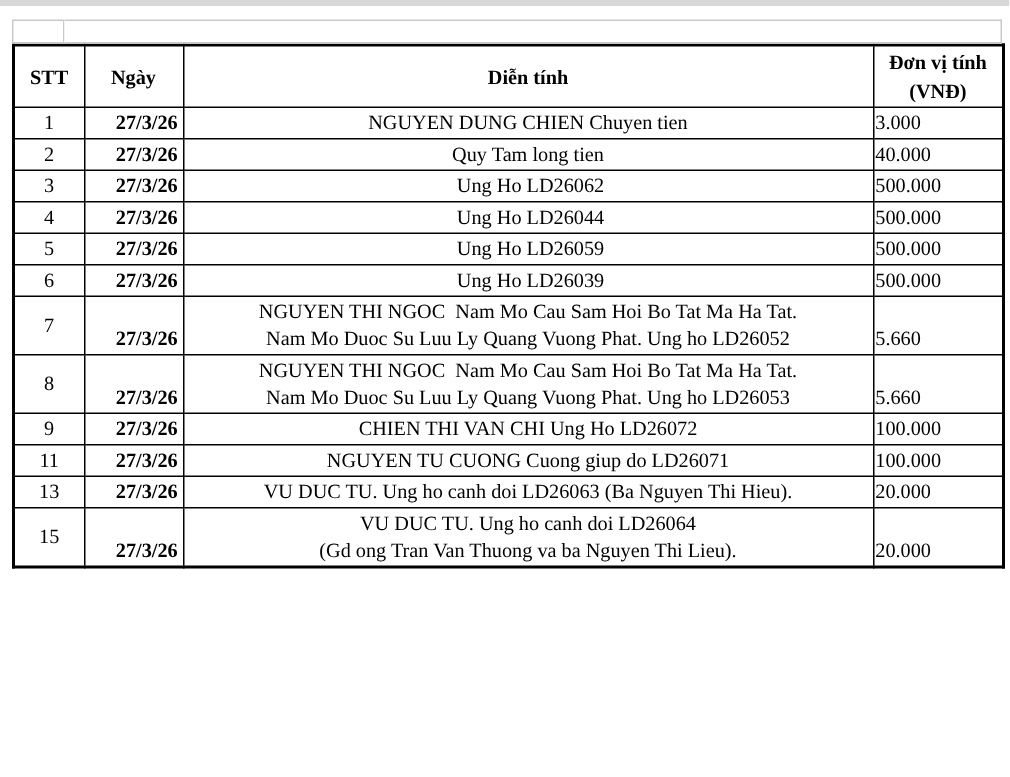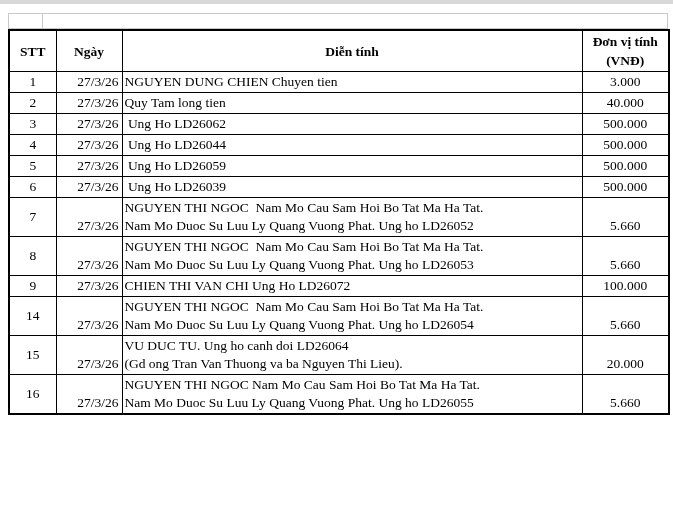--- a/index.html
+++ b/index.html
@@ -61,30 +61,30 @@
   }
   td.stt {
     text-align: center;
     vertical-align: middle;
   }
   td.date {
     text-align: right;
     vertical-align: bottom;
     padding-right: 3px;
     padding-bottom: 1px;
+    font-weight: bold;
   }
   td.desc {
-    text-align: left;
+    text-align: center;
     vertical-align: middle;
     padding-left: 2px;
     padding-right: 2px;
     white-space: pre-wrap;
   }
   td.amount {
-    text-align: center;
     vertical-align: bottom;
     padding-bottom: 1px;
   }
 </style>
 </head>
 <body>
 
 <div class="top-strip"></div>
 
 <div class="pre-row">
@@ -159,34 +159,32 @@
 Nam Mo Duoc Su Luu Ly Quang Vuong Phat. Ung ho LD26053</td>
         <td class="amount">5.660</td>
       </tr>
       <tr>
         <td class="stt">9</td>
         <td class="date">27/3/26</td>
         <td class="desc">CHIEN THI VAN CHI Ung Ho LD26072</td>
         <td class="amount">100.000</td>
       </tr>
       <tr>
-        <td class="stt">14</td>
+        <td class="stt">11</td>
         <td class="date">27/3/26</td>
-        <td class="desc">NGUYEN THI NGOC  Nam Mo Cau Sam Hoi Bo Tat Ma Ha Tat.
-Nam Mo Duoc Su Luu Ly Quang Vuong Phat. Ung ho LD26054</td>
-        <td class="amount">5.660</td>
+        <td class="desc">NGUYEN TU CUONG Cuong giup do LD26071</td>
+        <td class="amount">100.000</td>
+      </tr>
+      <tr>
+        <td class="stt">13</td>
+        <td class="date">27/3/26</td>
+        <td class="desc">VU DUC TU. Ung ho canh doi LD26063 (Ba Nguyen Thi Hieu).</td>
+        <td class="amount">20.000</td>
       </tr>
       <tr>
         <td class="stt">15</td>
         <td class="date">27/3/26</td>
         <td class="desc">VU DUC TU. Ung ho canh doi LD26064
 (Gd ong Tran Van Thuong va ba Nguyen Thi Lieu).</td>
         <td class="amount">20.000</td>
       </tr>
-      <tr>
-        <td class="stt">16</td>
-        <td class="date">27/3/26</td>
-        <td class="desc">NGUYEN THI NGOC Nam Mo Cau Sam Hoi Bo Tat Ma Ha Tat.
-Nam Mo Duoc Su Luu Ly Quang Vuong Phat. Ung ho LD26055</td>
-        <td class="amount">5.660</td>
-      </tr>
     </tbody>
 </table>
 
 </body></html>

